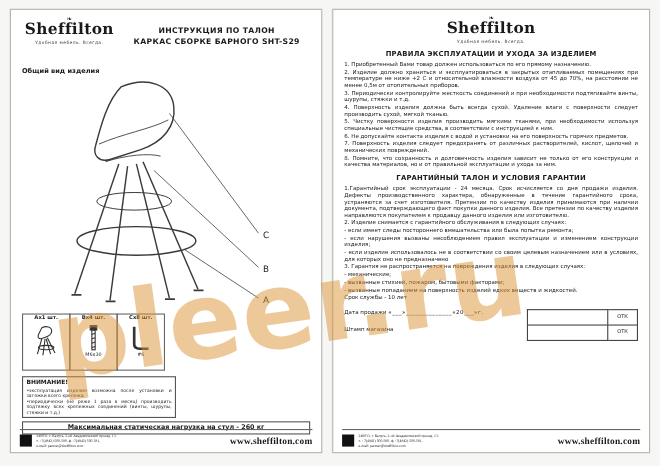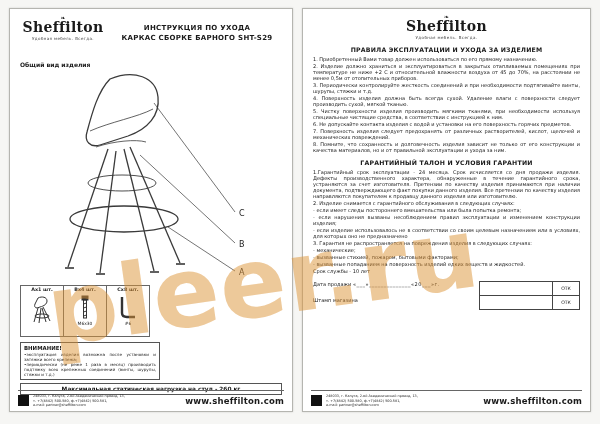--- a/index.html
+++ b/index.html
@@ -43,21 +43,21 @@
   .warning{position:absolute;left:10px;top:333px;width:140px;border:1px solid #555;
     box-sizing:border-box;padding:2px 3px;}
   .warning-title{font-weight:bold;font-size:5.4px;margin-bottom:1px;}
   .warning-line{font-size:4.1px;line-height:5px;text-align:justify;}
 
   .maxload{position:absolute;left:10px;right:10px;top:374px;border:1px solid #555;
     font-weight:bold;font-size:5.8px;text-align:center;padding:2px 0;background:#fff;}
 
   
   .footer{position:absolute;left:8px;right:8px;bottom:4px;border-top:1px solid #666;
-    display:flex;align-items:center;gap:4px;padding-top:3px;}
+    display:flex;align-items:center;gap:4px;padding-top:3px;font-family:Liberation Serif, serif;}
   .fmark{width:11px;height:11px;background:#111;flex:0 0 auto;}
   .addr{flex:1;font-size:3.4px;line-height:4.2px;color:#222;}
   .site{font-weight:bold;font-size:8.5px;letter-spacing:.2px;white-space:nowrap;}
 
   
   .rp-inner{padding:0 10px;}
   .rp-heading{font-weight:bold;font-size:6.2px;text-align:center;margin:6px 0 3px;letter-spacing:.2px;}
   .rp-body p{margin:0 0 1px;font-size:5px;line-height:6px;text-align:justify;}
   .sale-row{display:flex;justify-content:space-between;margin-top:7px;align-items:flex-start;}
   .sale-date{font-size:5px;}
@@ -84,21 +84,21 @@
 
   <div class="page page-left">
 
     <div class="logo logo-left">
       <div class="leafmark">❧</div>
       <div class="brand">Sheffilton</div>
       <div class="tagline">Удобная мебель. Всегда.</div>
     </div>
 
     <div class="lp-title">
-      <div>ИНСТРУКЦИЯ ПО УХОДА</div>
+      <div>ИНСТРУКЦИЯ ПО ТАЛОН</div>
       <div>КАРКАС СБОРКЕ БАРНОГО SHT-S29</div>
     </div>
 
     <div class="overview-label">Общий вид изделия</div>
 
     <svg class="stool-svg" viewBox="0 0 225 222" fill="none" stroke="#3a3a3a" stroke-width="1.3">
       <g>
         <path d="M72 12 C96 2 118 10 120 30 C122 48 110 62 90 69 L62 78 C52 81 46 74 49 65 C54 46 60 24 72 12 Z"></path>
         <path d="M52 64 C72 55 100 50 115 42" stroke-width="0.8"></path>
         <path d="M58 80 C76 74 98 72 108 75" stroke-width="0.8"></path>

